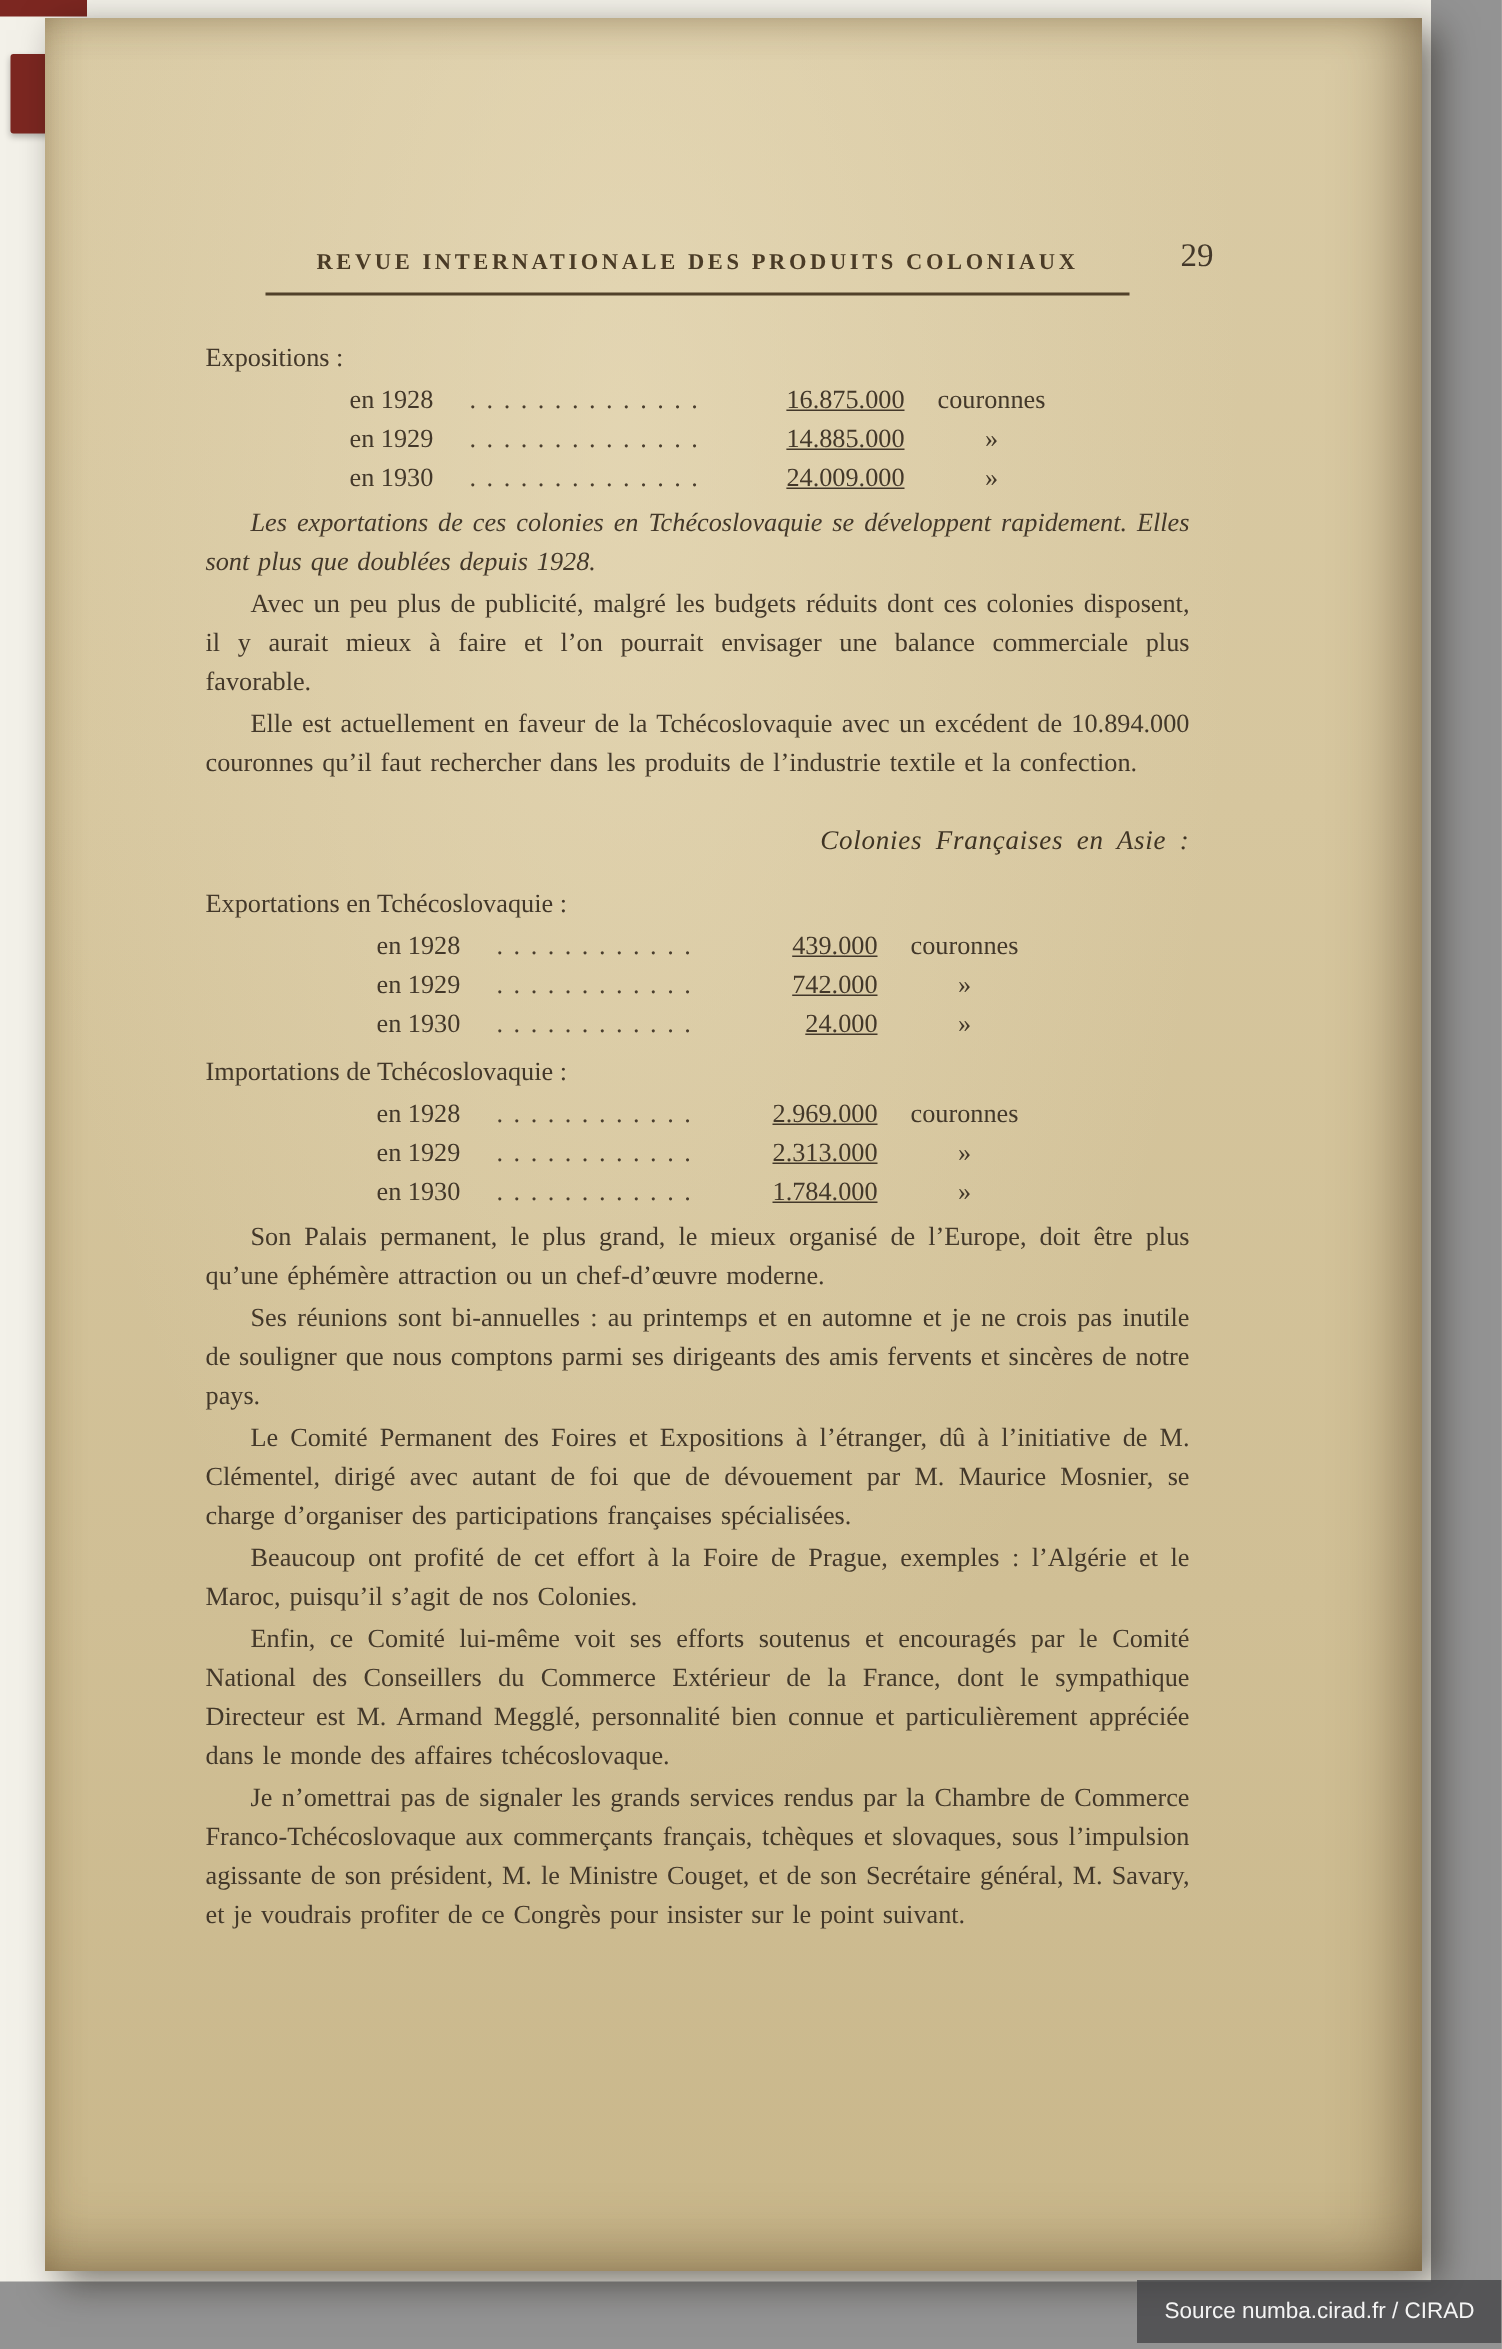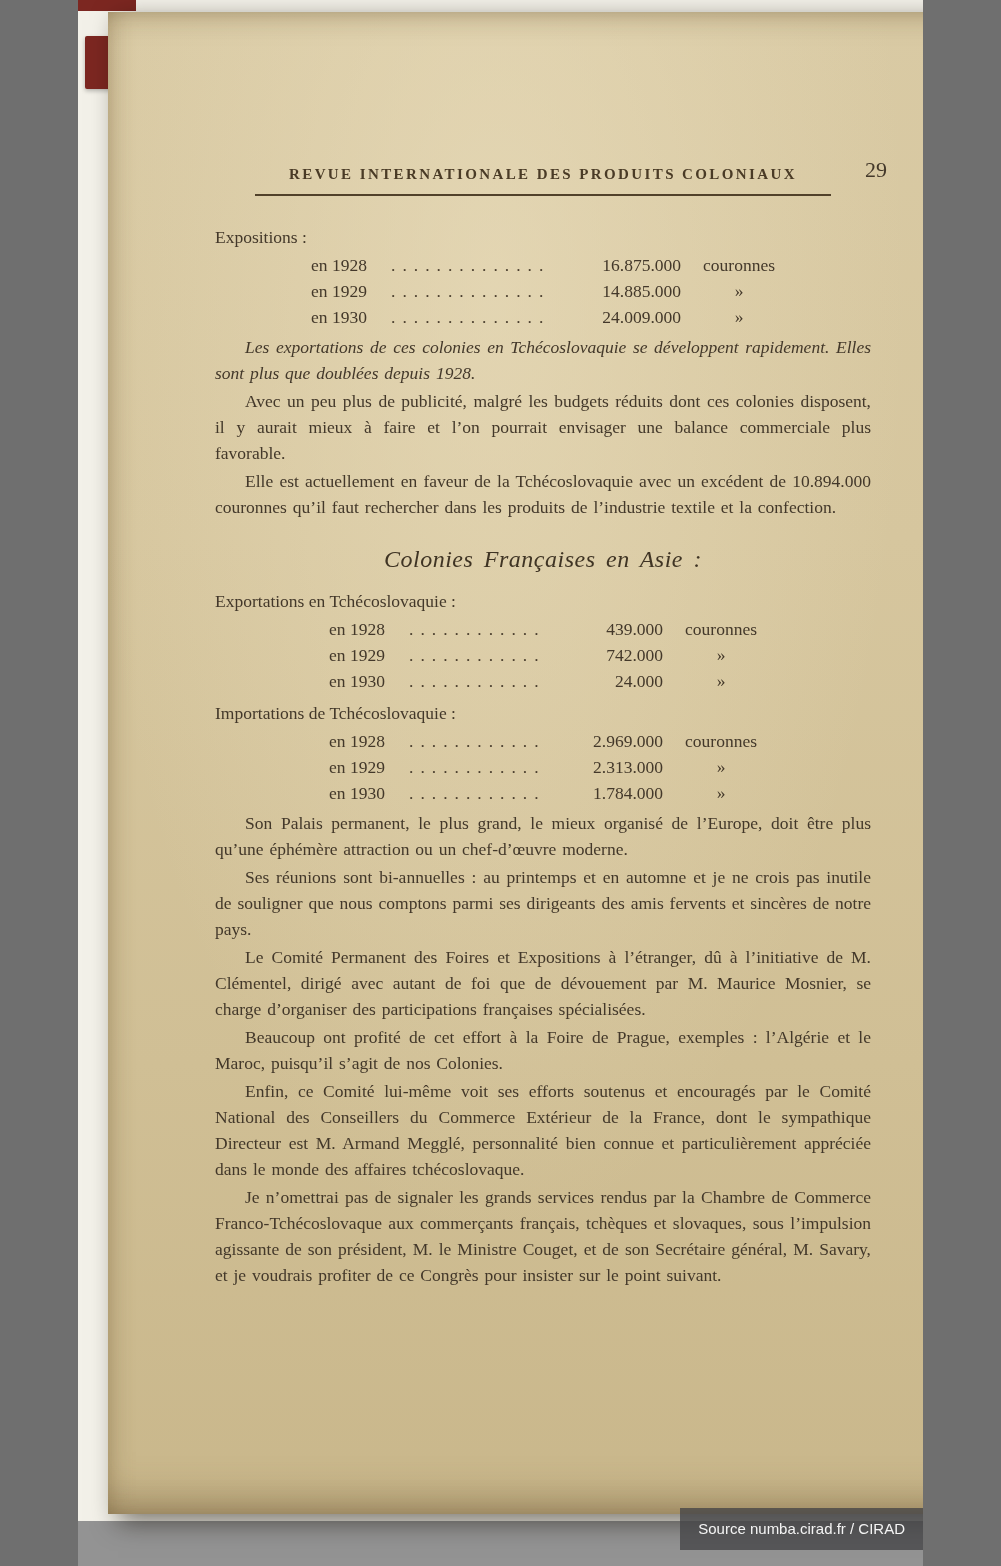--- a/index.html
+++ b/index.html
@@ -1,20 +1,20 @@
 <!DOCTYPE html>
 <html><head>
 <meta charset="utf-8">
 <style>
   * { margin: 0; padding: 0; box-sizing: border-box; }
   body { background: #6f6f6f; font-family: "Liberation Serif", "DejaVu Serif", serif; }
 
   .scan {
     position: relative;
-    width: 845px;
+    width: 1001px;
     height: 1566px;
     background: #939393;
     overflow: hidden;
     margin: 0 auto;
   }
 
   .scanner-bg {
     position: absolute;
     left: 0; top: 0;
     width: 954px; height: 1521px;
@@ -59,42 +59,42 @@
   .sec-heading { margin: 6px 0 2px; }
 
   .stat-table { margin-bottom: 4px; }
   .stat-row { display: flex; align-items: center; line-height: 26px; }
   .t1 .stat-row { padding-left: 96px; }
   .t2 .stat-row { padding-left: 114px; }
   .sr-label { width: 80px; flex: none; }
   .sr-dots  { flex: none; overflow: hidden; white-space: nowrap; letter-spacing: 7px; color: #4a3e2e; }
   .t1 .sr-dots { width: 200px; }
   .t2 .sr-dots { width: 170px; }
-  .sr-value { flex: none; text-align: right; }
+  .sr-value { flex: none; text-align: right; text-decoration: underline; }
   .t1 .sr-value { width: 90px; }
   .t2 .sr-value { width: 84px; }
   .sr-unit  { flex: none; width: 116px; text-align: center; }
 
   .para { text-indent: 30px; text-align: justify; margin-bottom: 2px; word-spacing: 1.5px; }
   .para.gap-top { margin-top: 4px; font-style: italic; }
 
   .center-heading {
     font-style: italic;
     font-weight: 500;
-    font-size: 24px;
-    text-align: center;
+    font-size: 18px;
+    text-align: right;
     letter-spacing: .5px;
     margin: 26px 0 16px;
     color: #3f3424;
     word-spacing: 4px;
   }
 
   .watermark {
     position: absolute;
-    right: 0; bottom: 16px;
+    right: 0; bottom: 4px;
     height: 42px; line-height: 42px;
     padding: 0 18px;
     background: rgba(68,68,70,.78);
     color: #f4f4f4;
     font-family: "Liberation Sans", "DejaVu Sans", sans-serif;
     font-size: 15px;
     margin-left: 48px;
   }
 </style>
 </head>

